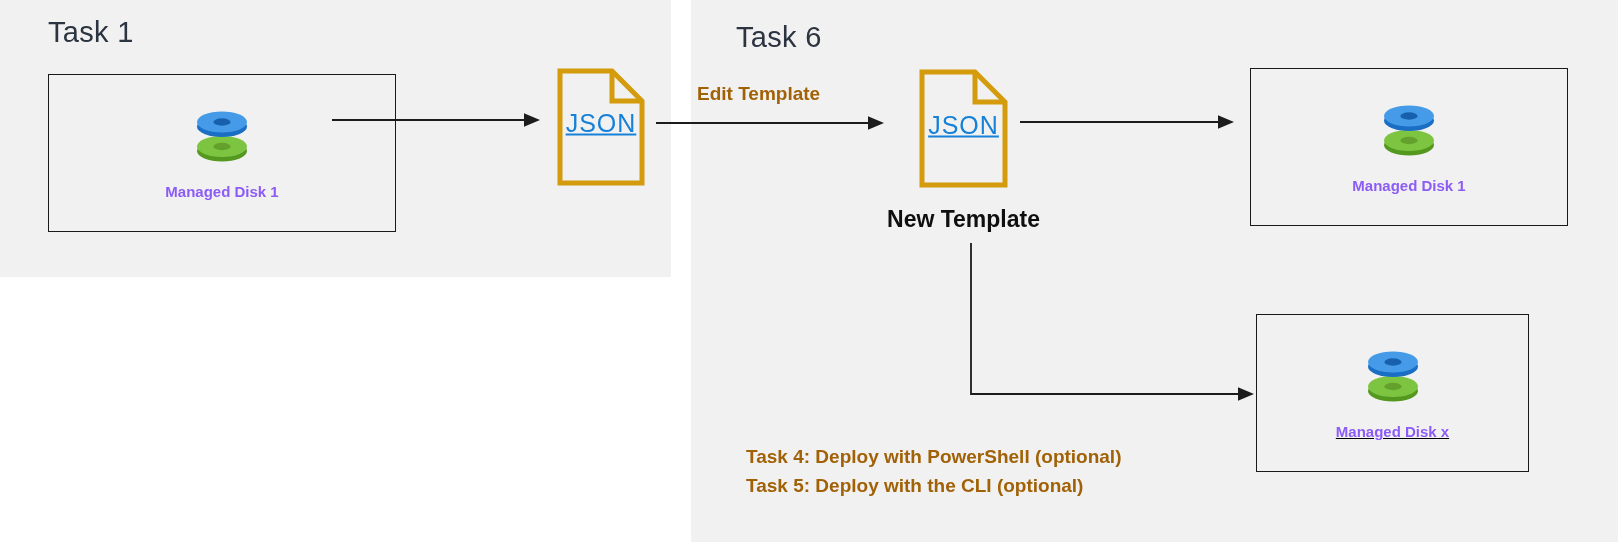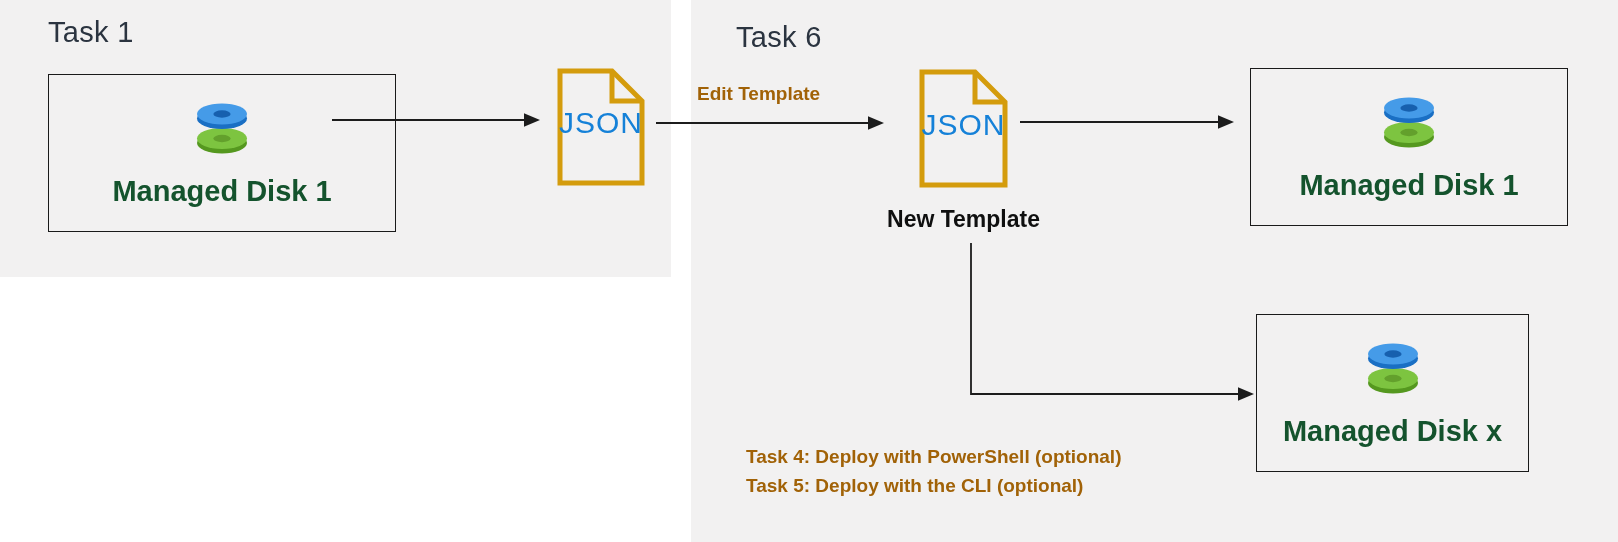--- a/index.html
+++ b/index.html
@@ -16,33 +16,33 @@
     font-size:29px;font-weight:400;color:#2b3440;
     white-space:nowrap;letter-spacing:.3px;text-align:center;
   }
   .node-box{
     position:absolute;
     border:1.6px solid #1a1a1a;
     display:flex;flex-direction:column;align-items:center;justify-content:center;
     gap:13px;box-sizing:border-box;
   }
   .node-label{
-    font-size:29px;font-weight:700;color:#14532d;white-space:nowrap;
+    font-size:15px;font-weight:700;color:#8b5cf6;white-space:nowrap;
   }
   .flow-label{
     position:absolute;
     font-size:19px;font-weight:700;color:#a16207;white-space:nowrap;
   }
   .doc{position:absolute;}
   .doc svg{display:block;}
   .doc-json-text{
     position:absolute;left:0;right:0;top:47%;
     transform:translateY(-50%);
     text-align:center;
-    font-size:30px;font-weight:500;color:#1581d8;letter-spacing:1px;
+    font-size:25px;font-weight:500;color:#1581d8;letter-spacing:1px;text-decoration:underline;
   }
   .doc-caption{
     position:absolute;
     font-size:23px;font-weight:700;color:#0f0f0f;
     text-align:center;white-space:nowrap;
   }
   .multi-caption{line-height:29px;}
   #arrow-layer{position:absolute;left:0;top:0;pointer-events:none;}
 </style>
 </head>
@@ -118,21 +118,21 @@
         <ellipse cx="27" cy="40.5" rx="8.6" ry="3.7" fill="#63a02c"></ellipse>
         <ellipse cx="27" cy="20.5" rx="25" ry="10.5" fill="#1a6fc4"></ellipse>
         <ellipse cx="27" cy="16" rx="25" ry="10.5" fill="#459be8"></ellipse>
         <ellipse cx="27" cy="16" rx="8.6" ry="3.7" fill="#1760ae"></ellipse>
       </svg>
     </span>
     <span class="node-label">Managed Disk 1</span>
   </div>
 
 
-  <div class="node-box" style="left:1256px;top:314px;width:273px;height:158px;">
+  <div class="node-box" style="left:1256px;top:314px;width:273px;height:158px;text-decoration:underline;">
     <span>
       <svg width="54" height="60" viewBox="0 0 54 60">
         <ellipse cx="27" cy="45" rx="25" ry="10.5" fill="#55981f"></ellipse>
         <ellipse cx="27" cy="40.5" rx="25" ry="10.5" fill="#7dc440"></ellipse>
         <ellipse cx="27" cy="40.5" rx="8.6" ry="3.7" fill="#63a02c"></ellipse>
         <ellipse cx="27" cy="20.5" rx="25" ry="10.5" fill="#1a6fc4"></ellipse>
         <ellipse cx="27" cy="16" rx="25" ry="10.5" fill="#459be8"></ellipse>
         <ellipse cx="27" cy="16" rx="8.6" ry="3.7" fill="#1760ae"></ellipse>
       </svg>
     </span>

